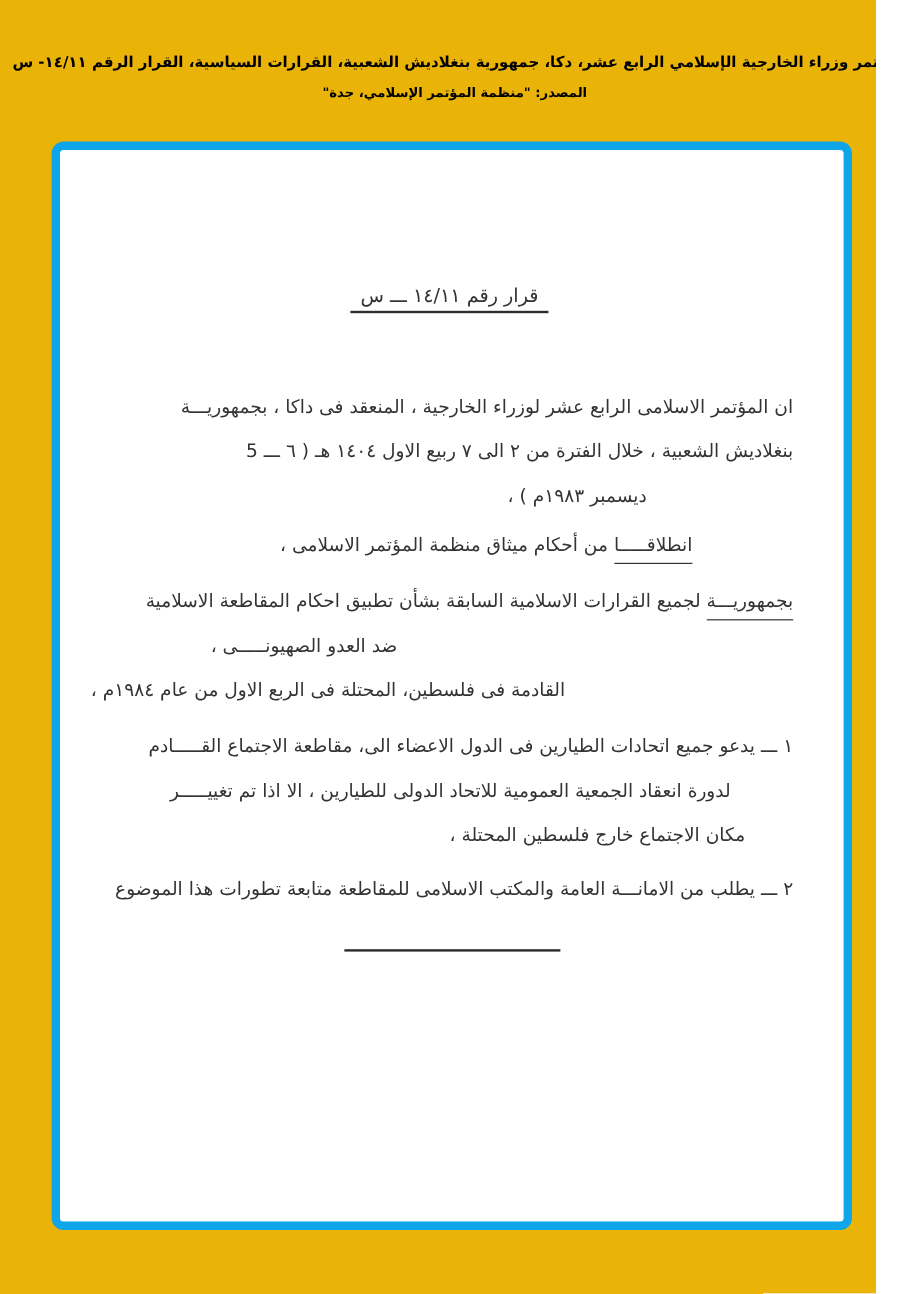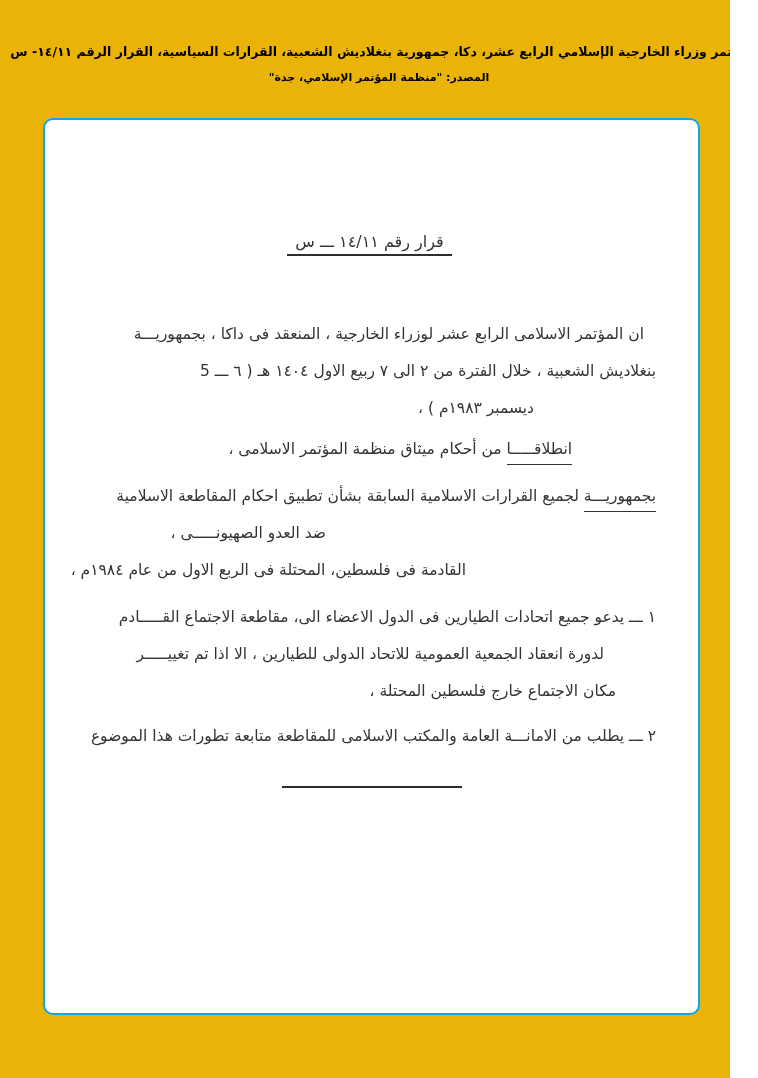--- a/index.html
+++ b/index.html
@@ -35,21 +35,21 @@
     white-space: nowrap;
   }
 
   
   .doc-frame {
     position: absolute;
     left: 43px;
     top: 118px;
     width: 653px;   
     height: 893px;  
-    border: 2px solid #0ea5e9;
+    border: 7px solid #0ea5e9;
     border-radius: 10px;
     background: #ffffff;
   }
 
   
   .doc-body {
     position: absolute;
     top: 0; left: 0; right: 0; bottom: 0;
     padding: 0 42px 0 38px;
     direction: rtl;
@@ -103,21 +103,21 @@
     <div class="src-line2">المصدر:  "منظمة المؤتمر الإسلامي، جدة"</div>
   </div>
 
   <div class="doc-frame">
     <div class="doc-body">
 
       <div class="title-line title1">
         <span class="t">قرار رقم ١٤/١١ ـــ س</span>
       </div>
 
-      <div class="ln" style="margin-top:60px; margin-right:12px">
+      <div class="ln" style="margin-top:60px; margin-right:0">
         <span class="lead"></span><span>ان المؤتمر الاسلامى الرابع عشر لوزراء الخارجية ، المنعقد فى داكا ، بجمهوريـــة</span>
       </div>
       <div class="ln">
         <span class="lead"></span><span>بنغلاديش الشعبية ، خلال الفترة من ٢ الى ٧ ربيع الاول ١٤٠٤ هـ ( ٦ ـــ 5</span>
       </div>
       <div class="ln" style="margin-right:122px">
         <span class="lead"></span><span>ديسمبر ١٩٨٣م ) ،</span>
       </div>
 
       <div class="ln" style="margin-top:4px; margin-right:84px">

